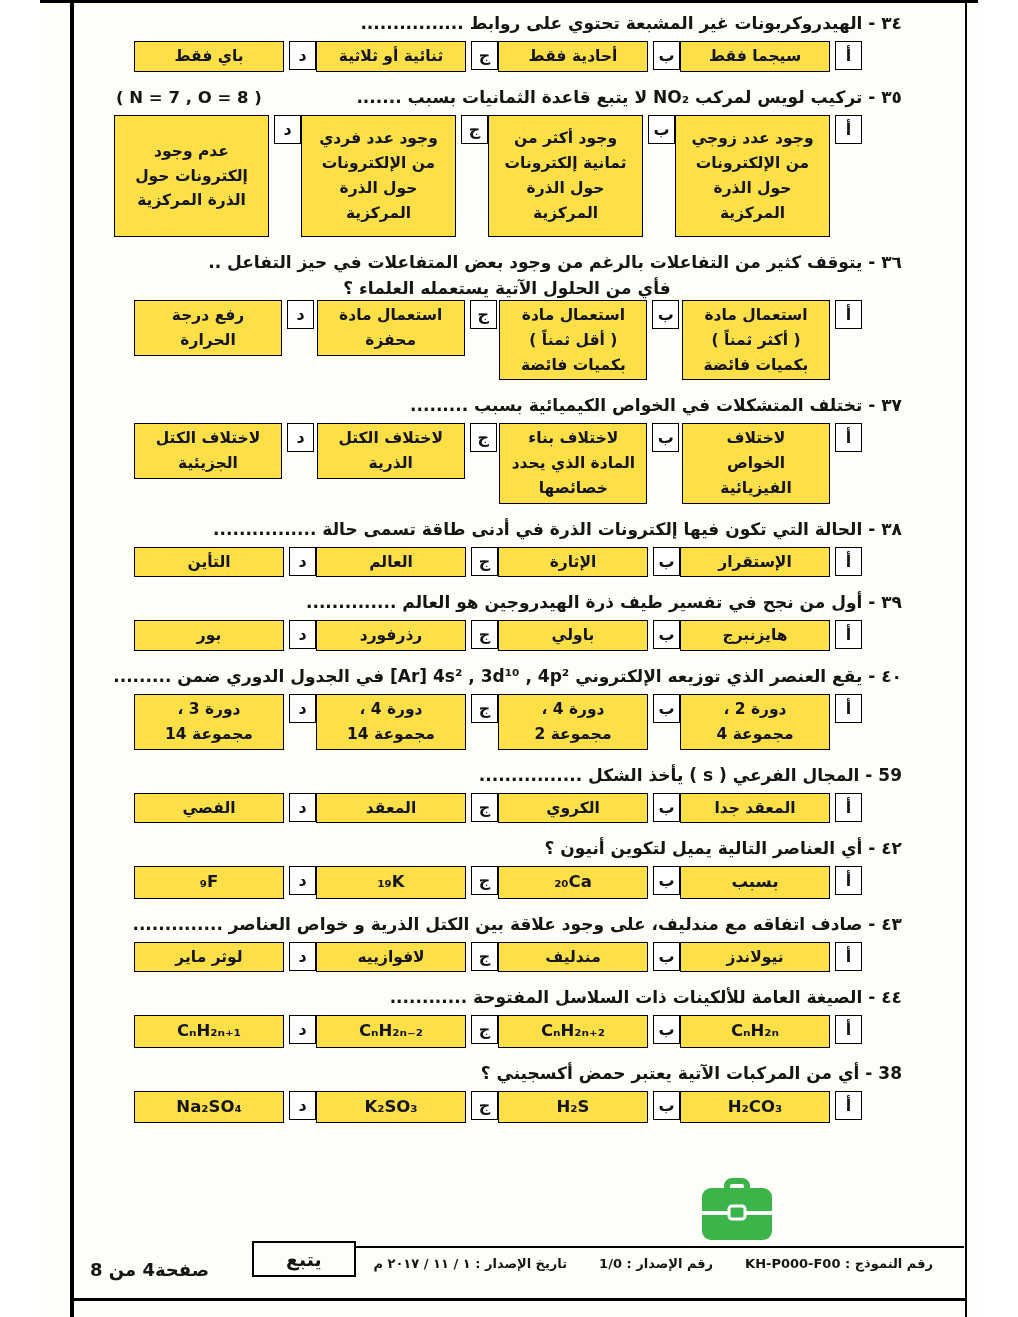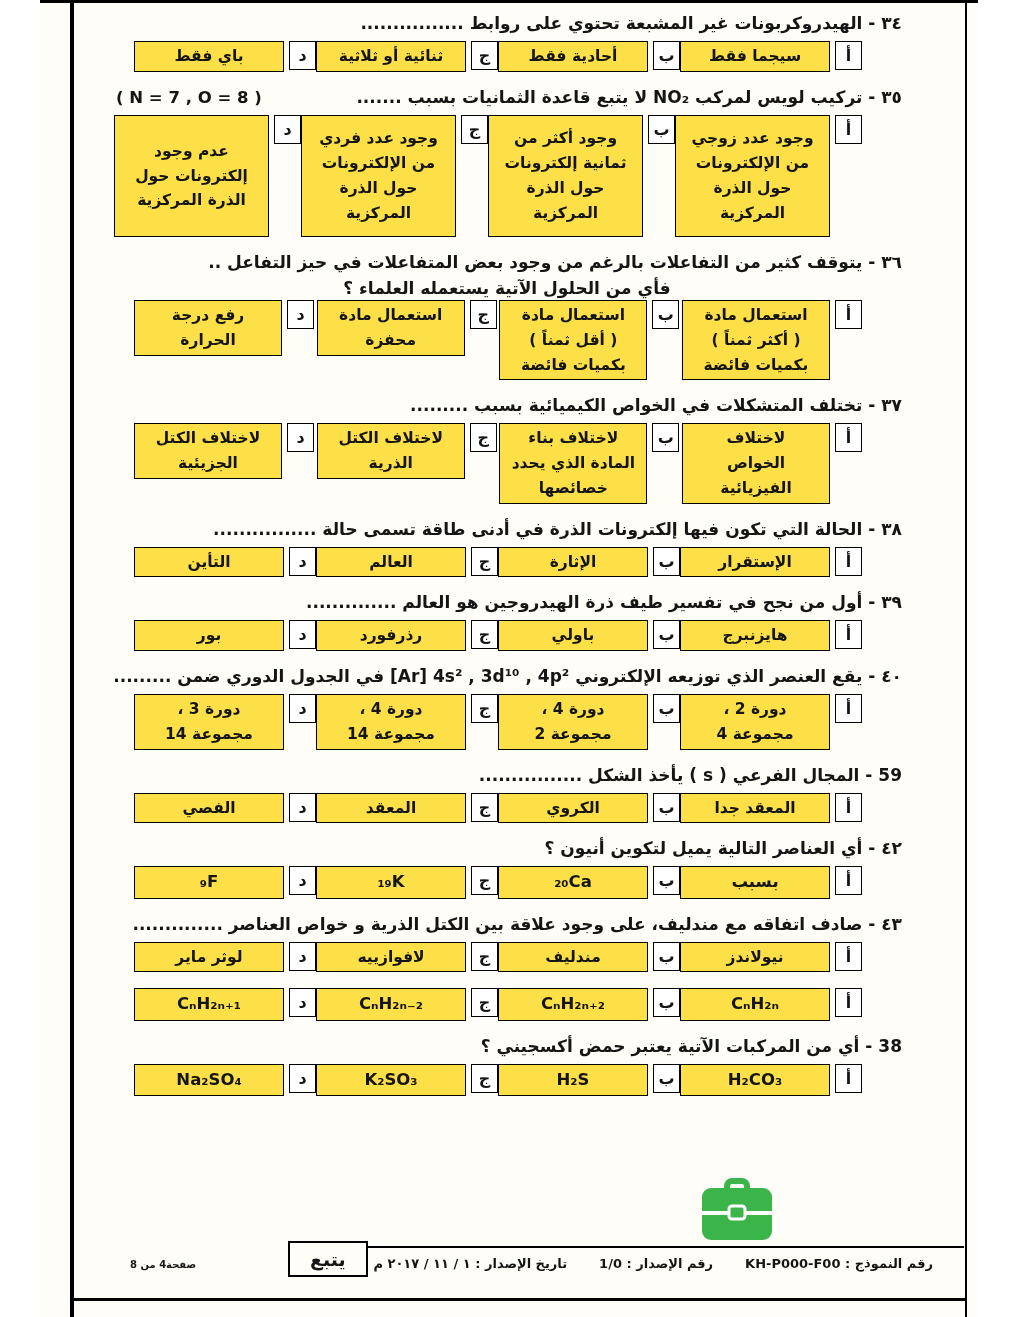--- a/index.html
+++ b/index.html
@@ -107,46 +107,44 @@
     left: 302px;
     right: 14px;
     height: 2px;
     background: #000;
   }
   .continued-box {
     position: absolute;
     top: 1241px;
     left: 212px;
     border: 2.5px solid #000;
-    padding: 5px 20px;
+    padding: 5px 32px;
     font-weight: 700;
     font-size: 19px;
     background: #fefdf8;
     direction: rtl;
-    margin-left: 36px;
   }
   .footer-meta {
     position: absolute;
     top: 1256px;
     right: 45px;
     direction: rtl;
     display: flex;
     gap: 32px;
     font-size: 13px;
     font-weight: 700;
     white-space: nowrap;
   }
   .page-num {
     position: absolute;
     top: 1259px;
     left: 50px;
-    font-size: 10px;
+    font-size: 18px;
     font-weight: 700;
     direction: rtl;
-    margin-left: 40px;
   }
 </style>
 </head>
 <body>
 
 <div class="page">
 
   <div class="edge edge-top"></div>
   <div class="edge edge-left"></div>
   <div class="edge edge-right"></div>
@@ -424,20 +422,24 @@
     <span class="opt-letter">ج</span>
     <span class="opt-text">لافوازييه</span>
   </div>
           <div class="option">
     <span class="opt-letter">د</span>
     <span class="opt-text">لوثر ماير</span>
   </div>
         </div>
   </section>
       <section class="question qn-44">
+    <div class="q-head">
+      <div class="q-text">٤٤ - الصيغة العامة للألكينات ذات السلاسل المفتوحة ............</div>
+
+    </div>
 
     <div class="options-row">
           <div class="option">
     <span class="opt-letter">أ</span>
     <span class="opt-text" dir="ltr">CₙH₂ₙ</span>
   </div>
           <div class="option">
     <span class="opt-letter">ب</span>
     <span class="opt-text" dir="ltr">CₙH₂ₙ₊₂</span>
   </div>

